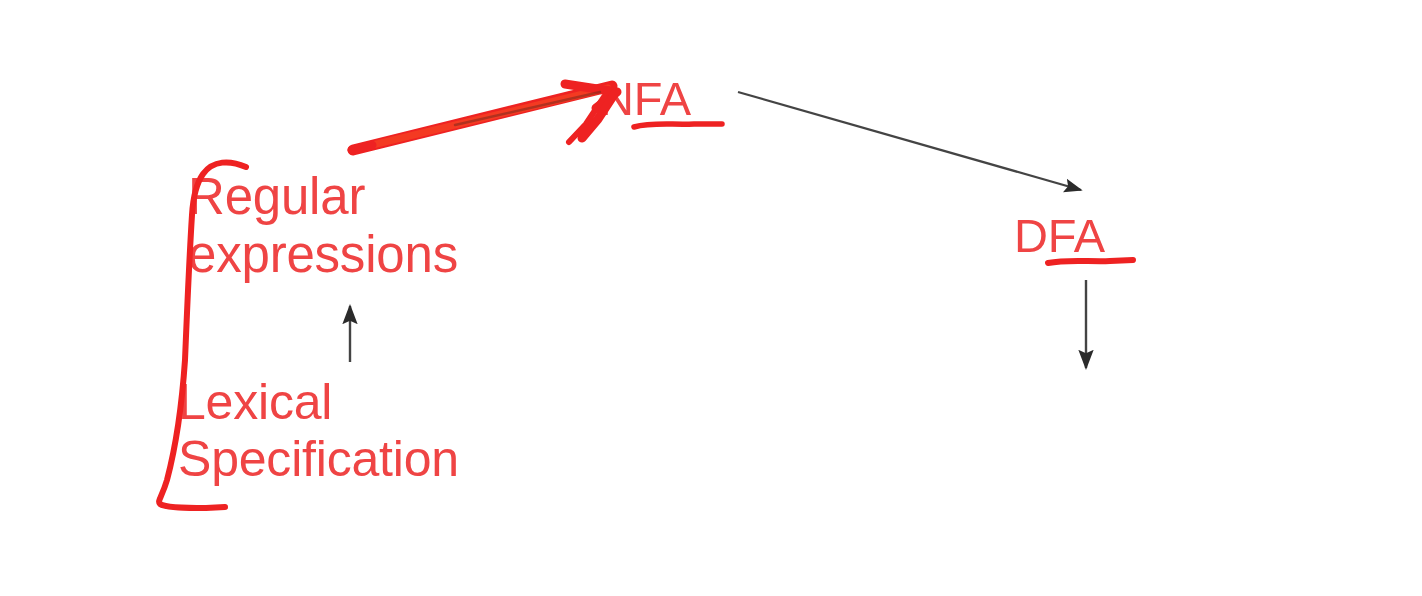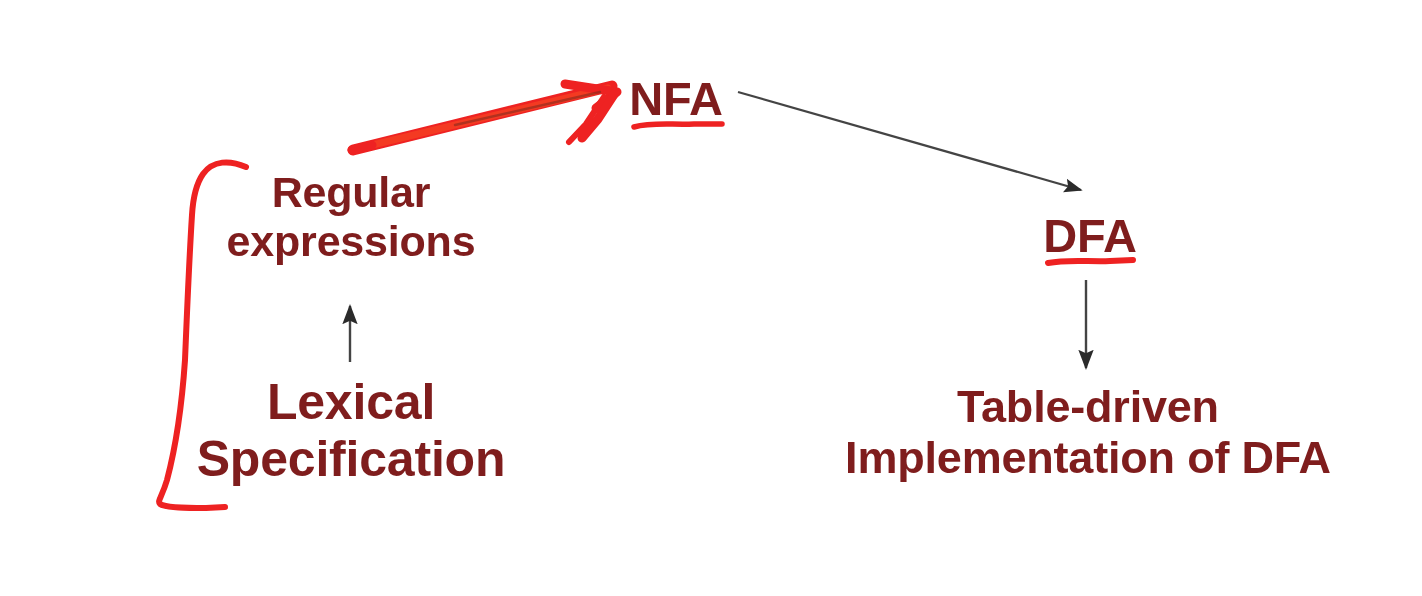--- a/index.html
+++ b/index.html
@@ -19,36 +19,35 @@
   #annotation-layer {
     position: absolute;
     left: 0;
     top: 0;
     width: 1422px;
     height: 596px;
     pointer-events: none;
   }
   .node-label {
     position: absolute;
-    color: #7f1d1d;
+    color: #ef4444;
     font-family: "Liberation Sans", "DejaVu Sans", sans-serif;
-    font-weight: 700;
+    font-weight: 400;
     line-height: 1.13;
-    text-align: center;
     white-space: pre-line;
     letter-spacing: -0.2px;
     -webkit-font-smoothing: antialiased;
   }
 
   
   #node-regex {
     left: 188px;
     top: 168px;
     width: 326px;
-    font-size: 43px;
+    font-size: 51px;
   }
   
   #node-lexspec {
     left: 178px;
     top: 374px;
     width: 346px;
     font-size: 50px;
   }
   
   #node-nfa {
@@ -80,22 +79,20 @@
   <div class="node-label" id="node-regex">Regular
 expressions</div>
 
   <div class="node-label" id="node-lexspec">Lexical
 Specification</div>
 
   <div class="node-label" id="node-nfa">NFA</div>
 
   <div class="node-label" id="node-dfa">DFA</div>
 
-  <div class="node-label" id="node-table">Table-driven
-Implementation of DFA</div>
 
   <svg id="annotation-layer" viewBox="0 0 1422 596" xmlns="http://www.w3.org/2000/svg">
 
     <defs>
       <marker id="arrowhead-black" markerWidth="9" markerHeight="9" refX="7.6" refY="3.6" orient="auto" markerUnits="strokeWidth">
         <path d="M0,0.4 L8.4,3.6 L0,6.8 L1.5,3.6 Z" fill="#2b2b2b"></path>
       </marker>
     </defs>
 
     <g>

